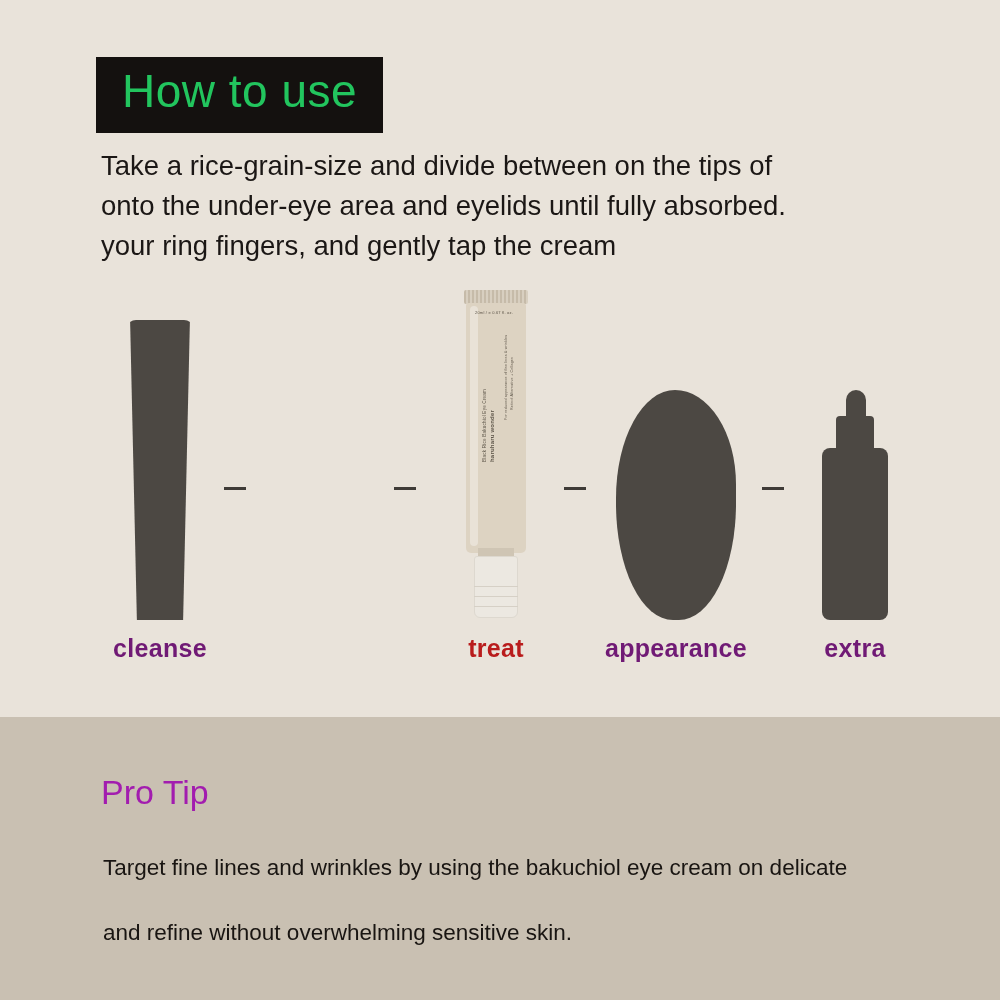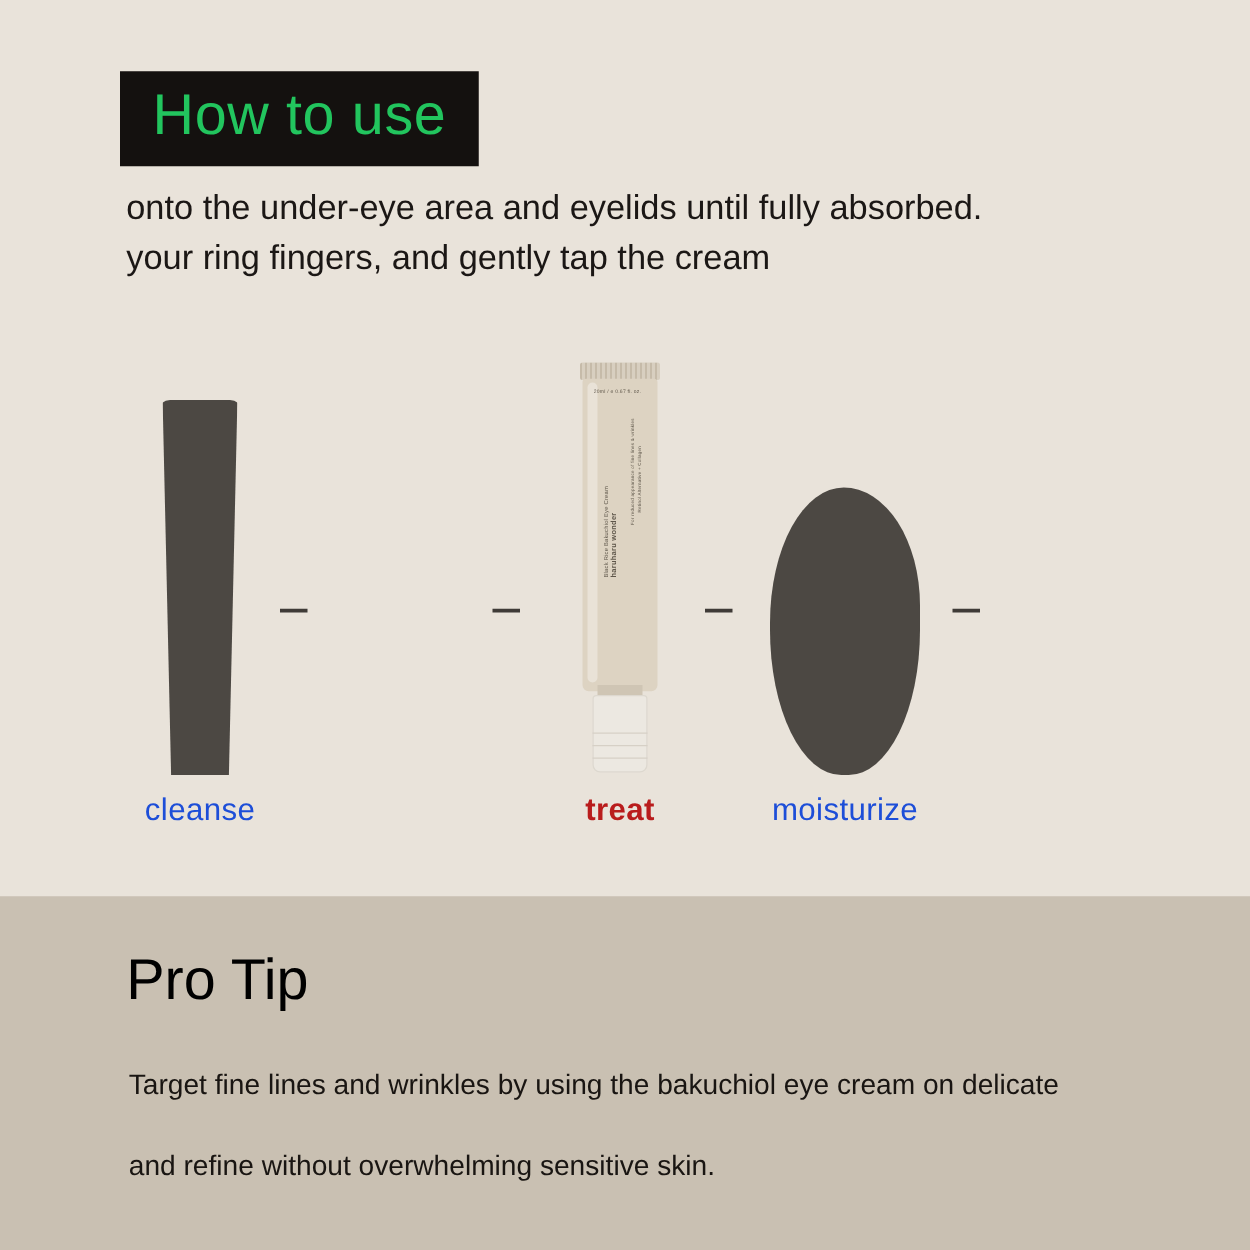--- a/index.html
+++ b/index.html
@@ -67,22 +67,23 @@
   .step .art {
     position: relative;
     height: 330px;
     display: flex;
     align-items: flex-end;
     justify-content: center;
   }
   .step .label {
     margin-top: 14px;
     font-size: 25px;
-    color: #1d4ed8;
+    color: #701a75;
     letter-spacing: 0.3px;
+    font-weight: bold;
   }
   .step.active .label {
     color: #b91c1c;
     font-weight: 700;
   }
 
   .dash {
     position: absolute;
     top: 197px;
     width: 22px;
@@ -205,23 +206,23 @@
     position: absolute;
     left: 0;
     top: 717px;
     width: 1000px;
     height: 283px;
     background: #c9c0b2;
   }
   .protip .ptitle {
     position: absolute;
     left: 101px;
-    top: 39px;
-    font-size: 46px;
-    color: #000000;
+    top: 56px;
+    font-size: 34px;
+    color: #a21caf;
     font-weight: 400;
   }
   .protip .pbody {
     position: absolute;
     left: 103px;
     top: 104px;
     width: 820px;
     font-size: 22.5px;
     line-height: 1.62;
     color: #191512;
@@ -231,20 +232,21 @@
 </head>
 <body>
 
 <div class="page">
 
   <div class="header-band">
     <div class="title">How to use</div>
   </div>
 
   <div class="intro">
+    <span class="line">Take a rice-grain-size and divide between on the tips of</span>
     <span class="line">onto the under-eye area and eyelids until fully absorbed.</span>
     <span class="line">your ring fingers, and gently tap the cream</span>
   </div>
 
   <div class="routine">
 
     <div class="step" style="left:80px;">
       <div class="art">
         <div class="tube-cleanse"></div>
       </div>
@@ -276,25 +278,35 @@
       </div>
       <div class="label">treat</div>
     </div>
 
     <div class="dash" style="left:564px;"></div>
 
     <div class="step" style="left:596px;">
       <div class="art">
         <div class="blob"></div>
       </div>
-      <div class="label">moisturize</div>
+      <div class="label">appearance</div>
     </div>
 
     <div class="dash" style="left:762px;"></div>
 
+    <div class="step" style="left:775px;">
+      <div class="art">
+        <div class="serum-wrap">
+          <div class="serum-knob"></div>
+          <div class="serum-cap"></div>
+          <div class="serum-body"></div>
+        </div>
+      </div>
+      <div class="label">extra</div>
+    </div>
 
   </div>
 
   <div class="protip">
     <div class="ptitle">Pro Tip</div>
     <div class="pbody">
       <span class="line">Target fine lines and wrinkles by using the bakuchiol eye cream on delicate</span>
       <span class="line">and refine without overwhelming sensitive skin.</span>
     </div>
   </div>

